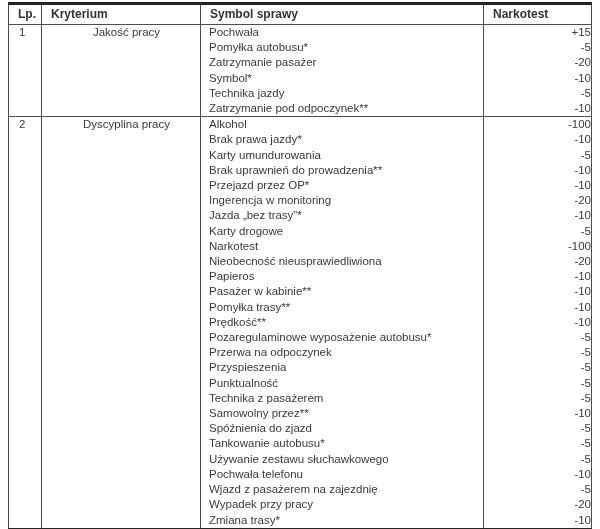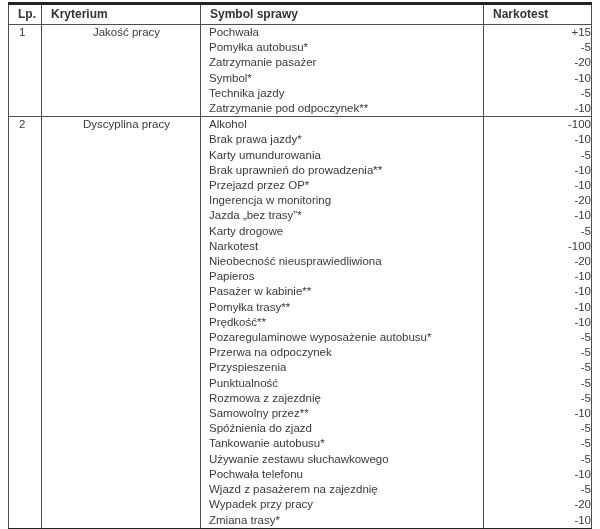--- a/index.html
+++ b/index.html
@@ -173,21 +173,21 @@
         </tr>
         <tr>
           <td class="symbol-cell">Przyspieszenia</td>
           <td class="pts-cell">-5</td>
         </tr>
         <tr>
           <td class="symbol-cell">Punktualność</td>
           <td class="pts-cell">-5</td>
         </tr>
         <tr>
-          <td class="symbol-cell">Rozmowa z zajezdnię</td>
+          <td class="symbol-cell">Technika z pasażerem</td>
           <td class="pts-cell">-5</td>
         </tr>
         <tr>
           <td class="symbol-cell">Samowolny przez**</td>
           <td class="pts-cell">-10</td>
         </tr>
         <tr>
           <td class="symbol-cell">Spóźnienia do zjazd</td>
           <td class="pts-cell">-5</td>
         </tr>

